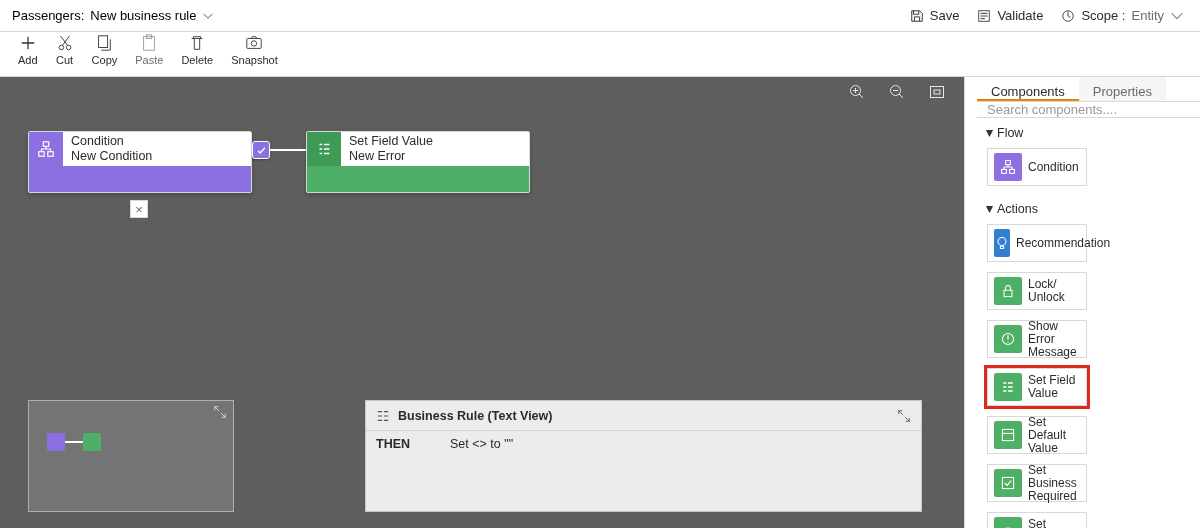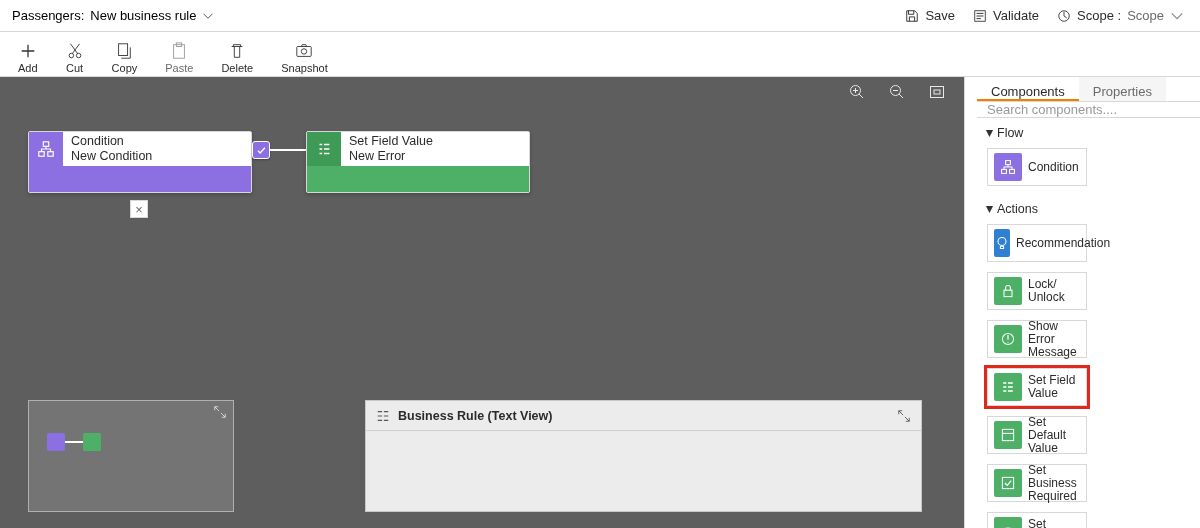--- a/index.html
+++ b/index.html
@@ -25,21 +25,21 @@
   .top-bar{display:flex;align-items:center;justify-content:space-between;height:32px;border-bottom:1px solid var(--border);padding:0 16px 0 12px;font-size:13px;}
   .top-title{display:flex;align-items:center;gap:6px;}
   .top-title .entity{color:#000;}
   .top-title .name{color:#000;font-weight:400;}
   .top-actions{display:flex;align-items:center;gap:18px;}
   .top-action{display:flex;align-items:center;gap:6px;color:var(--text);cursor:pointer;text-align:center;}
   .top-action svg{width:14px;height:14px;}
   .scope-val{color:var(--text-muted);}
 
   
-  .toolbar{display:flex;align-items:flex-end;gap:28px;height:45px;border-bottom:1px solid var(--border);padding:2px 18px 2px 18px;}
+  .toolbar{display:flex;align-items:flex-start;gap:18px;height:45px;border-bottom:1px solid var(--border);padding:2px 18px 2px 18px;}
   .tool-btn{display:flex;flex-direction:column;align-items:center;gap:2px;font-size:11px;color:var(--text);cursor:pointer;}
   .tool-btn svg{width:18px;height:18px;}
   .tool-btn.paste{color:var(--text-muted);}
 
   
   .main-row{display:flex;height:455px;}
   .canvas{flex:1;background:var(--bg-canvas);position:relative;}
   .panel{width:236px;border-left:1px solid var(--border);background:var(--bg-white);display:flex;flex-direction:column;padding-left:12px;}
 
   
@@ -124,21 +124,21 @@
           <path d="M4 5h8M4 8h8M4 11h5" stroke="#333" stroke-width="1.1"></path>
         </svg>
       <span>Validate</span>
     </div>
     <div class="top-action">
       <svg viewBox="0 0 16 16">
           <circle cx="8" cy="8" r="6" fill="none" stroke="#333"></circle>
           <path d="M8 3v5l3 2" fill="none" stroke="#333"></path>
         </svg>
       <span>Scope :</span>
-      <span class="scope-val">Scope</span>
+      <span class="scope-val">Entity</span>
       <svg viewBox="0 0 16 16" width="10" height="10">
           <path d="M2 5l6 6 6-6" fill="none" stroke="#888" stroke-width="1.3"></path>
         </svg>
     </div>
   </div>
 </div>
 
 <div class="toolbar">
   <div class="tool-btn">
     <svg viewBox="0 0 20 20">
@@ -270,20 +270,24 @@
               </svg>
             </span>
           <span>Business Rule (Text View)</span>
         </div>
         <span>
             <svg viewBox="0 0 16 16" width="14" height="14">
               <path d="M2 6V2h4M14 10v4h-4M2 2l5 5M14 14l-5-5" stroke="#555" fill="none"></path>
             </svg>
           </span>
       </div>
+      <div class="row">
+        <span class="kw">THEN</span>
+        <span class="expr">Set &lt;&gt; to ""</span>
+      </div>
     </div>
   </div>
 
   <div class="panel">
     <div class="tabs">
       <div class="tab active">Components</div>
       <div class="tab inactive">Properties</div>
     </div>
     <input class="search" placeholder="Search components...." style="">
 

